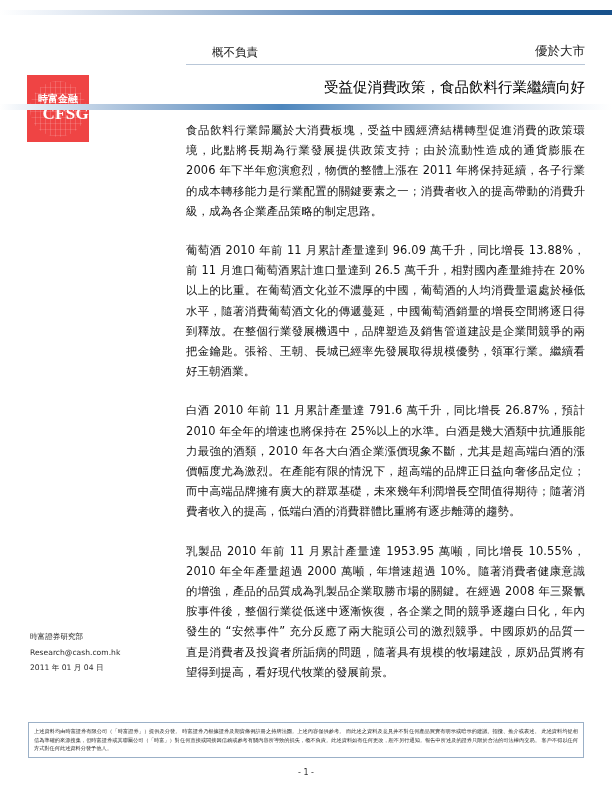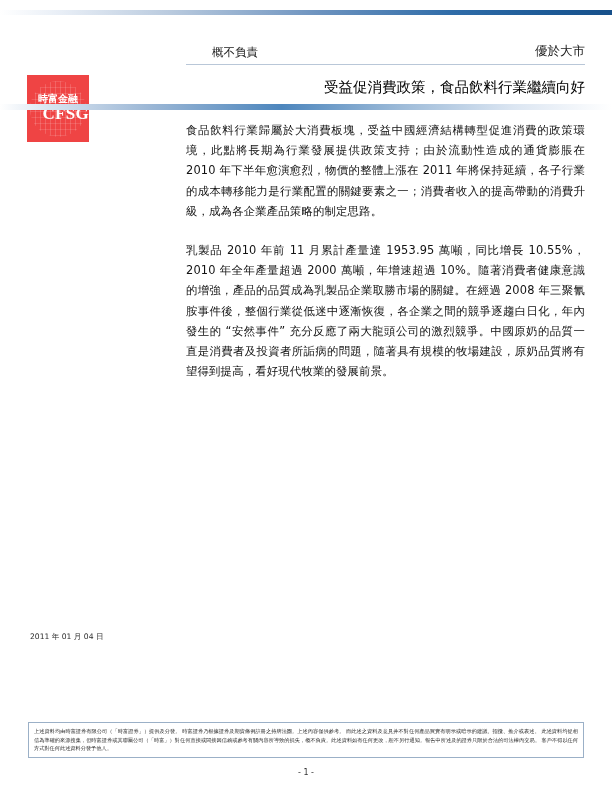--- a/index.html
+++ b/index.html
@@ -212,25 +212,29 @@
   <div class="logo-en">CFSG</div>
 </div>
 
 <div class="hdr-sector">概不負責</div>
 <div class="hdr-rating">優於大市</div>
 <div class="hdr-rule"></div>
 <div class="hdr-title">受益促消費政策，食品飲料行業繼續向好</div>
 <div class="mid-rule"></div>
 
 <div class="body-col">
-  <p class="para">食品飲料行業歸屬於大消費板塊，受益中國經濟結構轉型促進消費的政策環境，此點將長期為行業發展提供政策支持；由於流動性造成的通貨膨脹在 2010 年下半年愈演愈烈，物價的整體上漲在 2011 年將保持延續，各子行業的成本轉移能力是行業配置的關鍵要素之一；消費者收入的提高帶動的消費升級，成為各企業產品策略的制定思路。</p>
+  <p class="para">食品飲料行業歸屬於大消費板塊，受益中國經濟結構轉型促進消費的政策環境，此點將長期為行業發展提供政策支持；由於流動性造成的通貨膨脹在 2006 年下半年愈演愈烈，物價的整體上漲在 2011 年將保持延續，各子行業的成本轉移能力是行業配置的關鍵要素之一；消費者收入的提高帶動的消費升級，成為各企業產品策略的制定思路。</p>
+  <p class="para">葡萄酒 2010 年前 11 月累計產量達到 96.09 萬千升，同比增長 13.88%，前 11 月進口葡萄酒累計進口量達到 26.5 萬千升，相對國內產量維持在 20%以上的比重。在葡萄酒文化並不濃厚的中國，葡萄酒的人均消費量還處於極低水平，隨著消費葡萄酒文化的傳遞蔓延，中國葡萄酒銷量的增長空間將逐日得到釋放。在整個行業發展機遇中，品牌塑造及銷售管道建設是企業間競爭的兩把金鑰匙。張裕、王朝、長城已經率先發展取得規模優勢，領軍行業。繼續看好王朝酒業。</p>
+  <p class="para">白酒 2010 年前 11 月累計產量達 791.6 萬千升，同比增長 26.87%，預計 2010 年全年的增速也將保持在 25%以上的水準。白酒是幾大酒類中抗通脹能力最強的酒類，2010 年各大白酒企業漲價現象不斷，尤其是超高端白酒的漲價幅度尤為激烈。在產能有限的情況下，超高端的品牌正日益向奢侈品定位；而中高端品牌擁有廣大的群眾基礎，未來幾年利潤增長空間值得期待；隨著消費者收入的提高，低端白酒的消費群體比重將有逐步離薄的趨勢。</p>
   <p class="para">乳製品 2010 年前 11 月累計產量達 1953.95 萬噸，同比增長 10.55%，2010 年全年產量超過 2000 萬噸，年增速超過 10%。隨著消費者健康意識的增強，產品的品質成為乳製品企業取勝市場的關鍵。在經過 2008 年三聚氰胺事件後，整個行業從低迷中逐漸恢復，各企業之間的競爭逐趨白日化，年內發生的 “安然事件” 充分反應了兩大龍頭公司的激烈競爭。中國原奶的品質一直是消費者及投資者所詬病的問題，隨著具有規模的牧場建設，原奶品質將有望得到提高，看好現代牧業的發展前景。</p>
 </div>
 
 <div class="side-block">
+  <div class="side-line">時富證券研究部</div>
+  <div class="side-line">Research@cash.com.hk</div>
   <div class="side-line">2011 年 01 月 04 日</div>
 </div>
 
 <div class="disclaimer">
   <p>上述資料均由時富證券有限公司（「時富證券」）提供及分發。 時富證券乃根據證券及期貨條例註冊之持牌法團。上述內容僅供參考。 而此述之資料及意見并不對任何產品買賣有明示或暗示的建議、招攬、推介或表述。 此述資料均從相信為準確的來源搜集，但時富證券或其聯屬公司（「時富」）對任何直接或間接因信賴或參考有關內容所導致的損失，概不負責。此述資料如有任何更改，恕不另行通知。報告中所述及的證券只限於合法的司法權內交易。 客戶不得以任何方式對任何此述資料分發予他人。</p>
 </div>
 
 <div class="page-num">- 1 -</div>
 
 </body></html>

